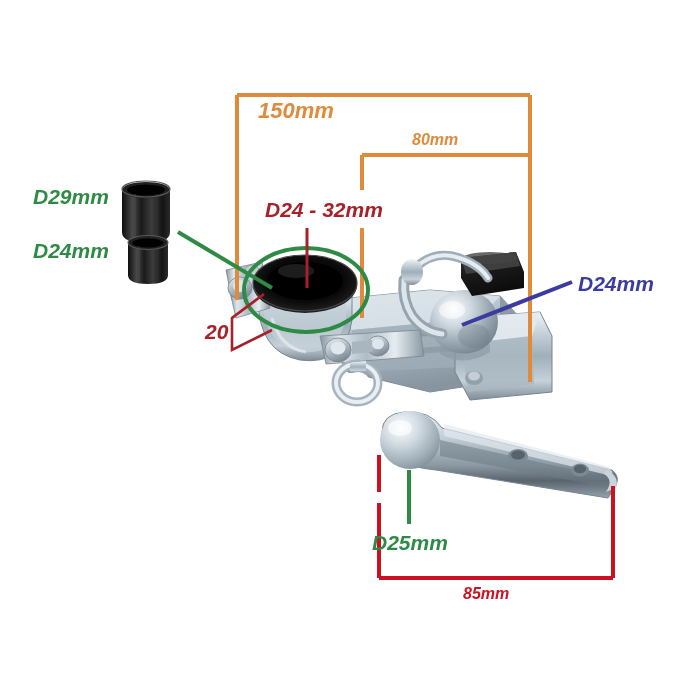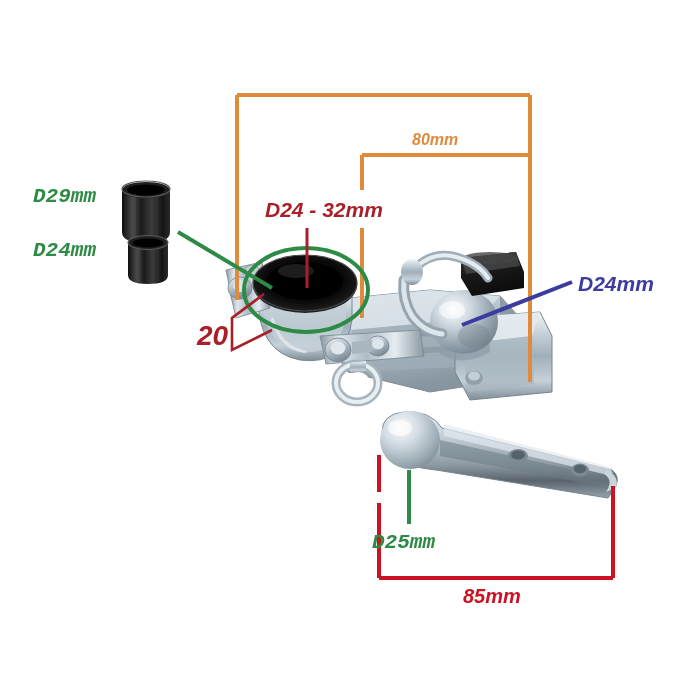--- a/index.html
+++ b/index.html
@@ -1,21 +1,21 @@
 <!DOCTYPE html>
 <html><head>
 <meta charset="utf-8">
 <style>
   html,body{margin:0;padding:0;background:#fff;}
   body{width:700px;height:700px;font-family:"Liberation Sans",sans-serif;}
   #stage{position:relative;width:700px;height:700px;background:#ffffff;overflow:hidden;}
   svg.layer{position:absolute;left:0;top:0;width:700px;height:700px;}
   .dimlabel{font-style:italic;font-weight:bold;white-space:nowrap;position:absolute;}
   .orange{color:#E08A3C;}
-  .green{color:#2E8B45;font-family:Liberation Mono, monospace;}
+  .green{color:#2E8B45;}
   .darkred{color:#A82028;}
   .red{color:#CC1122;}
   .navy{color:#3B3BA0;}
 </style>
 </head>
 <body>
 
 <div id="stage">
 
   <svg class="layer" viewBox="0 0 700 700">
@@ -224,30 +224,31 @@
       <line x1="379" y1="578" x2="613" y2="578" stroke="#CC1122" stroke-width="4"></line>
       <line x1="379" y1="503" x2="379" y2="578" stroke="#CC1122" stroke-width="4"></line>
       <line x1="379" y1="455" x2="379" y2="492" stroke="#CC1122" stroke-width="4"></line>
       <line x1="613" y1="486" x2="613" y2="578" stroke="#CC1122" stroke-width="4"></line>
     </g>
     <g>
       <line x1="409" y1="470" x2="409" y2="524" stroke="#2E8B45" stroke-width="4"></line>
     </g>
   </svg>
 
+  <div class="dimlabel orange" style="left:258px;top:98px;font-size:22px;">150mm</div>
 
   <div class="dimlabel orange" style="left:412px;top:131px;font-size:16px;">80mm</div>
 
   <div class="dimlabel green" style="left:33px;top:185px;font-size:21px;">D29mm</div>
 
   <div class="dimlabel green" style="left:33px;top:239px;font-size:21px;">D24mm</div>
 
   <div class="dimlabel darkred" style="left:265px;top:198px;font-size:21px;">D24 - 32mm</div>
 
-  <div class="dimlabel darkred" style="left:197px;top:320px;font-size:28px;">20</div>
+  <div class="dimlabel darkred" style="left:205px;top:320px;font-size:21px;">20</div>
 
   <div class="dimlabel navy" style="left:578px;top:272px;font-size:21px;">D24mm</div>
 
   <div class="dimlabel green" style="left:372px;top:531px;font-size:21px;">D25mm</div>
 
-  <div class="dimlabel red" style="left:463px;top:585px;font-size:20px;">85mm</div>
+  <div class="dimlabel red" style="left:463px;top:585px;font-size:16px;">85mm</div>
 
 </div>
 
 </body></html>

